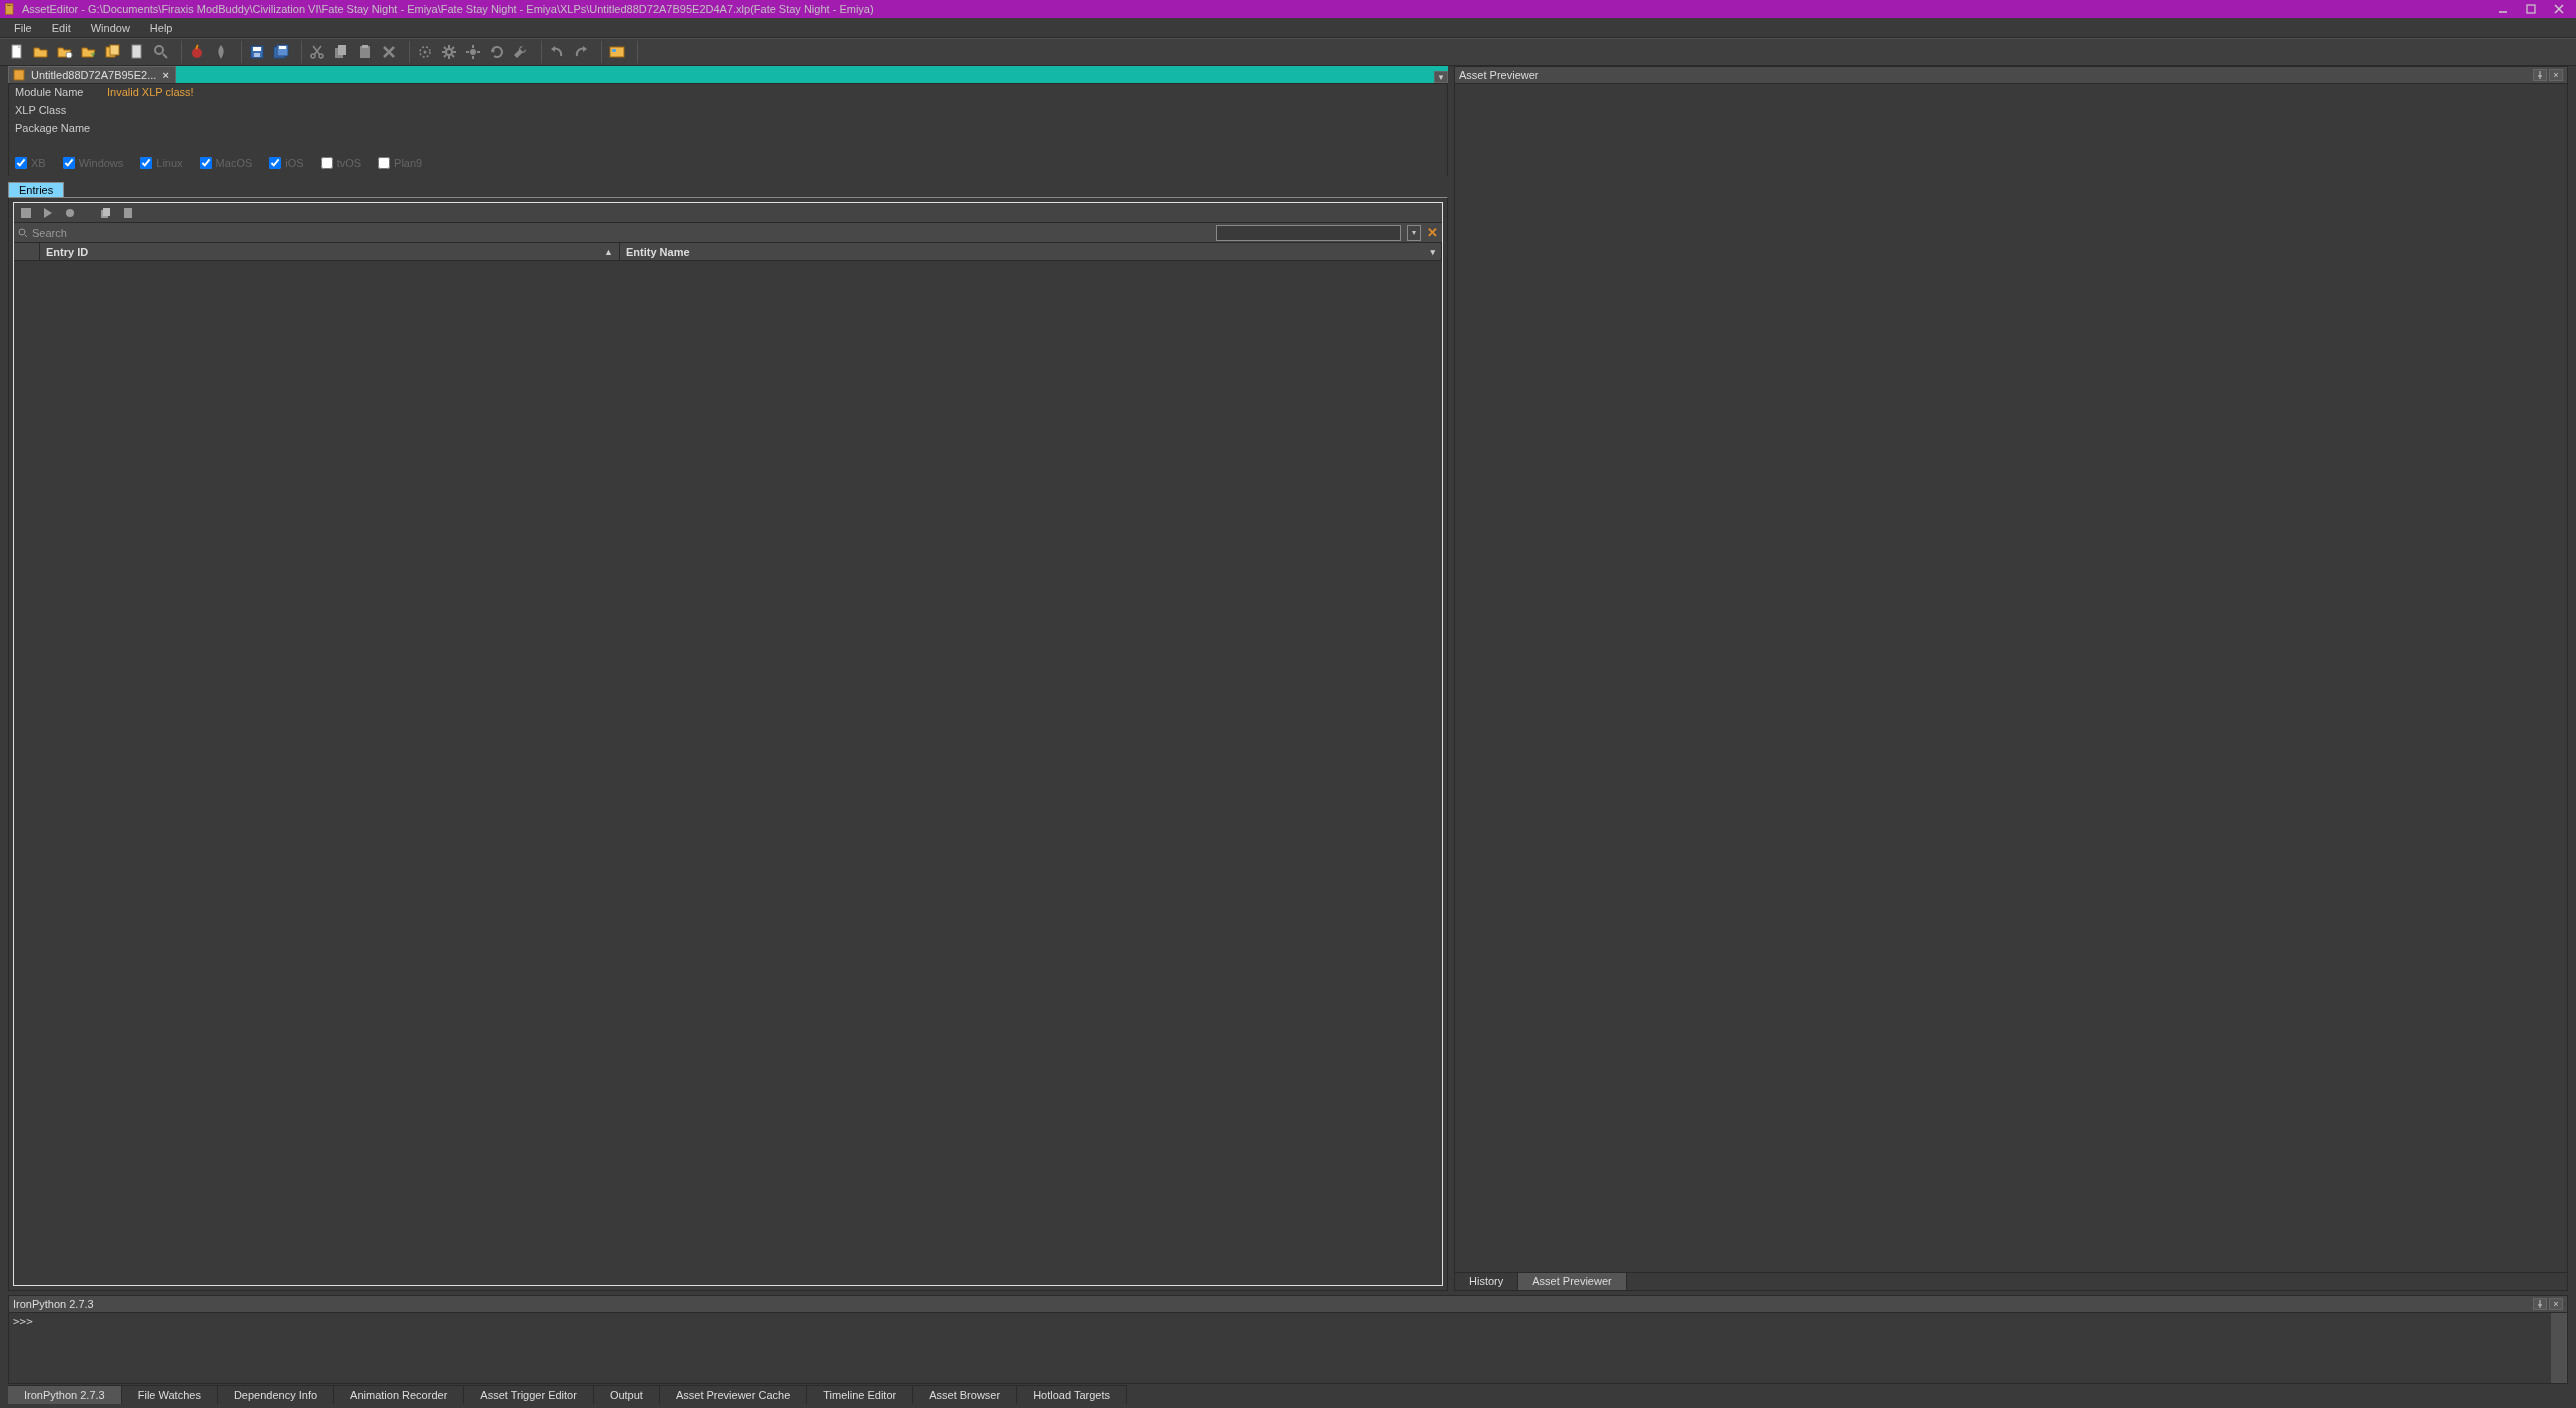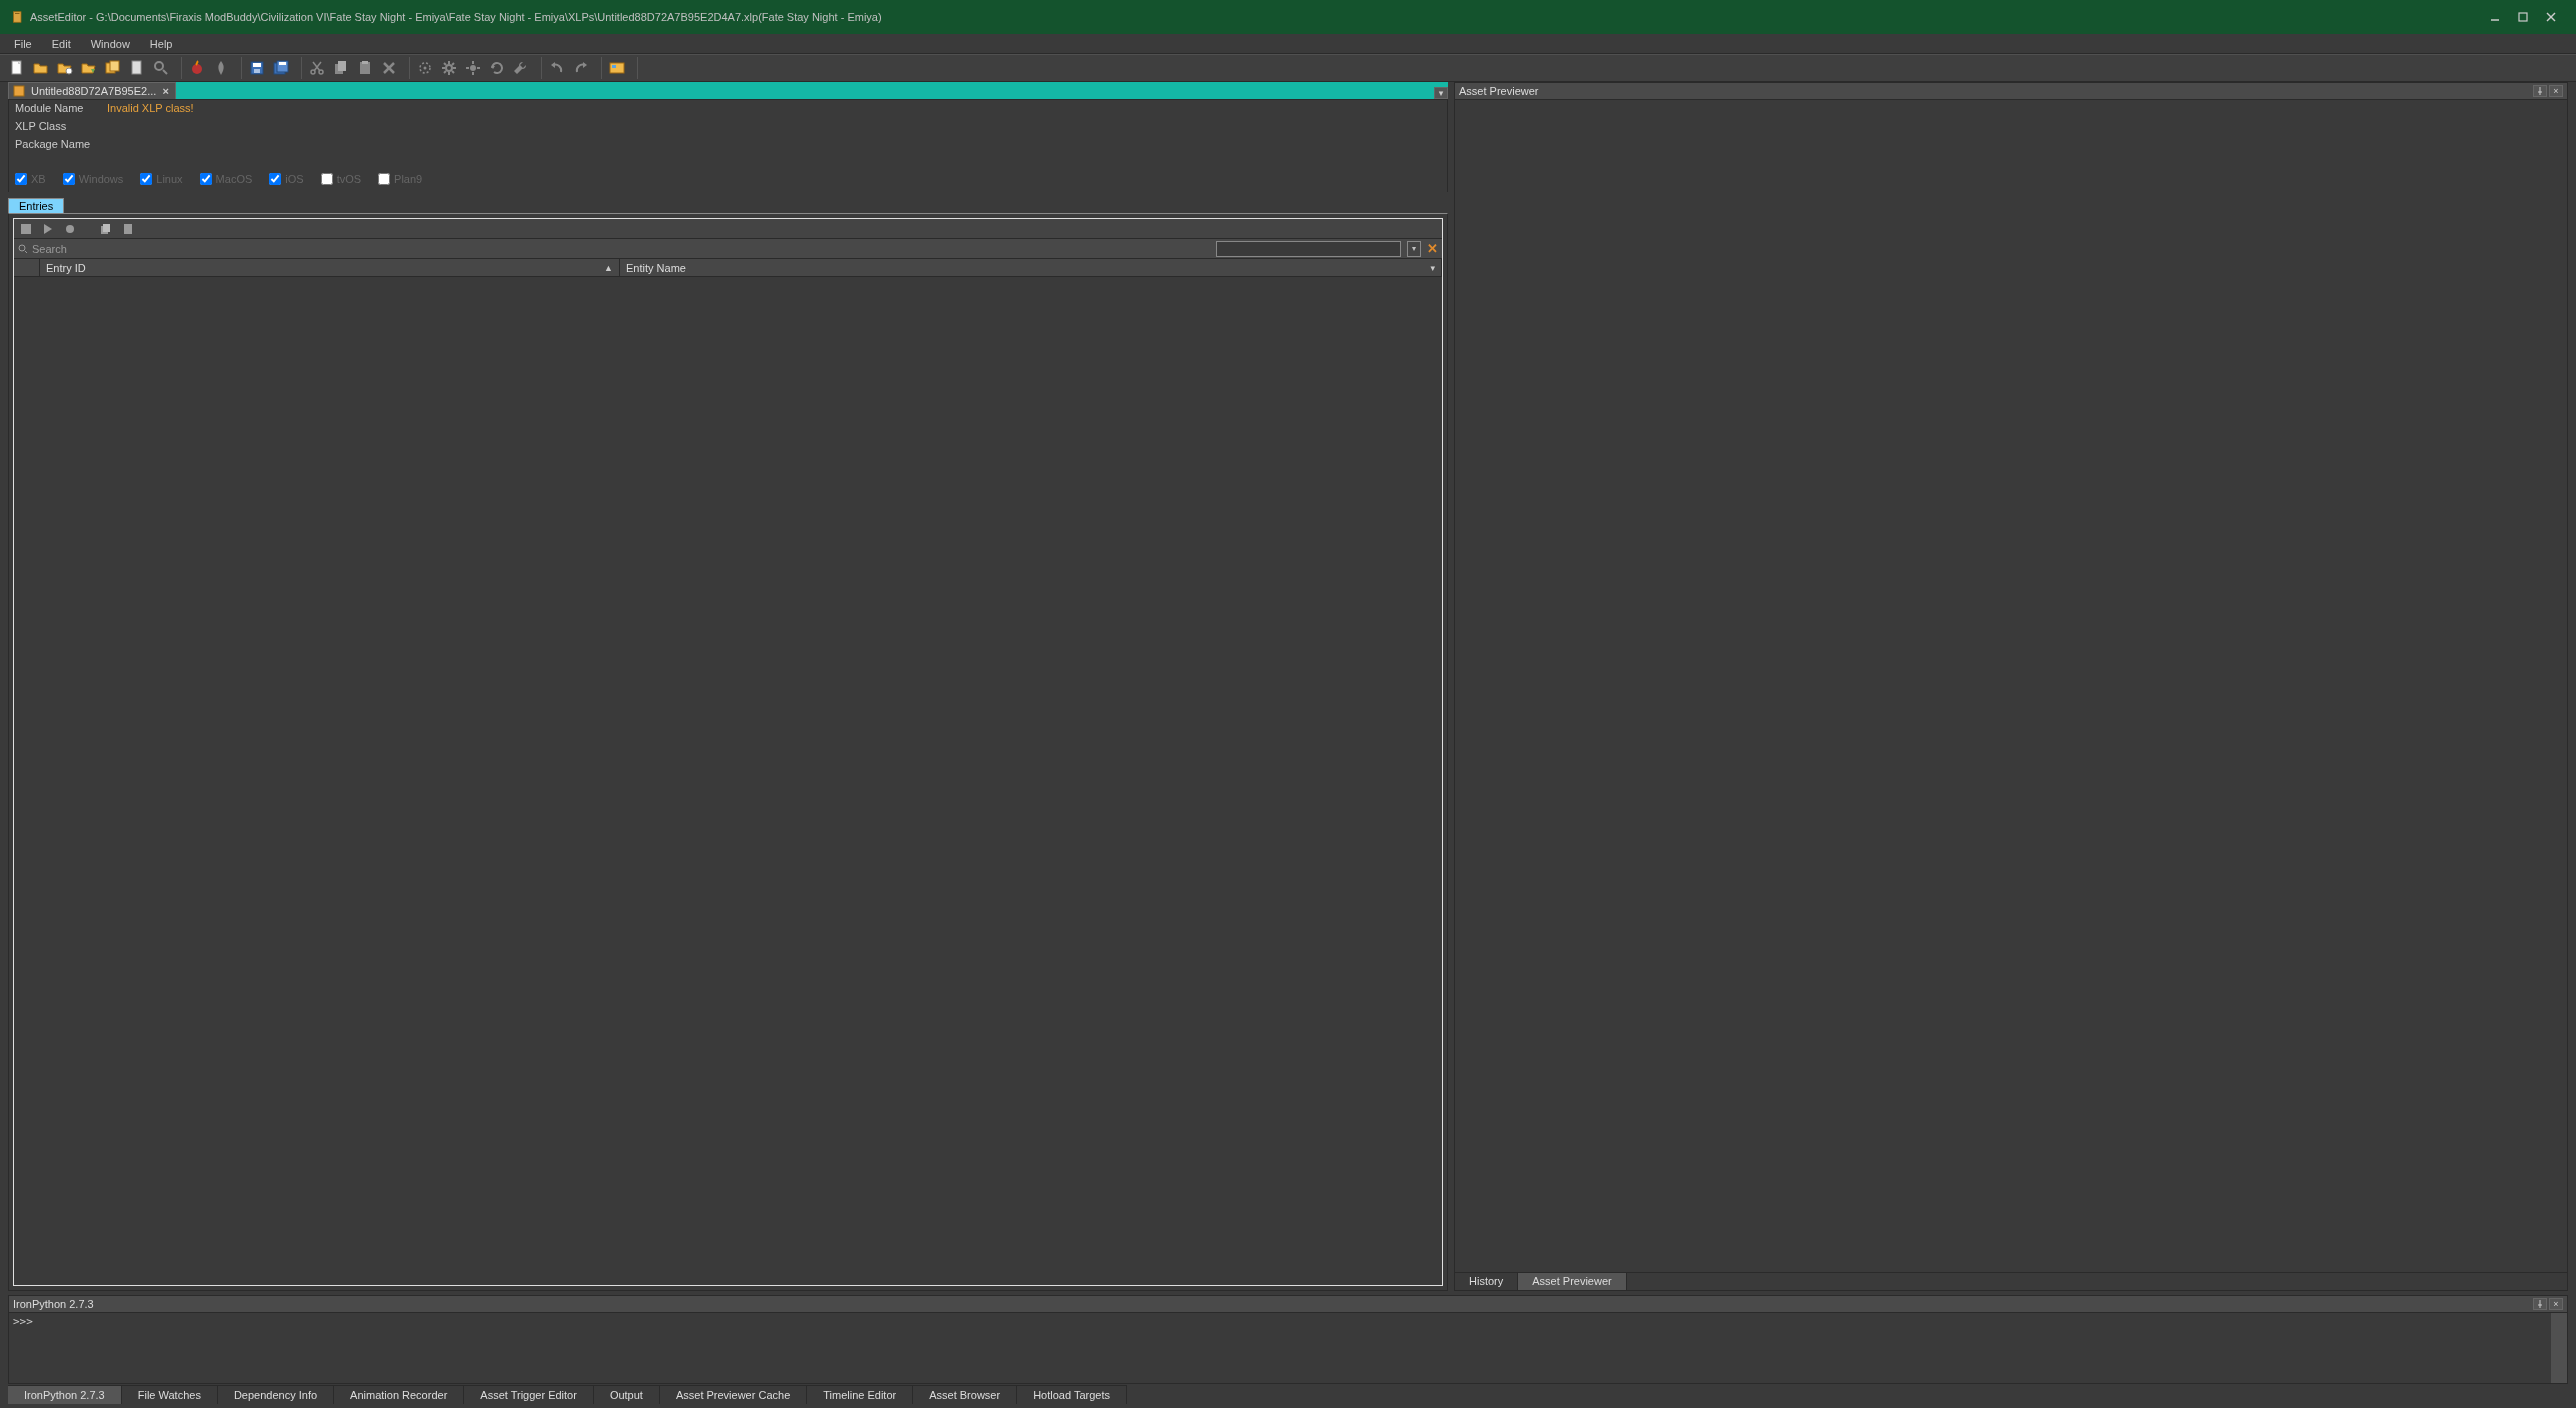--- a/index.html
+++ b/index.html
@@ -8,25 +8,25 @@
   font-size: 11px;
   background: #3a3a3a;
   color: #c0c0c0;
   width: 2576px;
   height: 1408px;
   overflow: hidden;
   display: flex;
   flex-direction: column;
 }
 .titlebar {
-  height: 34px;
-  background: #14532d;
+  height: 18px;
+  background: #a21caf;
   display: flex;
   align-items: center;
-  padding: 0 12px;
+  padding: 0 4px;
   justify-content: space-between;
 }
 .titlebar .title { display:flex; align-items:center; gap:6px; }
 .titlebar .win-buttons { display:flex; gap:2px; }
 .win-btn { width:26px; height:18px; display:flex; align-items:center; justify-content:center; color:#ccc; }
 .menubar {
   height: 20px;
   background: #3a3a3a;
   display:flex; align-items:center;
   padding: 0 6px;
@@ -111,21 +111,21 @@
   min-height:0;
 }
 .mini-toolbar { height:20px; display:flex; align-items:center; gap:6px; padding:0 4px; background:#444; border-bottom:1px solid #2a2a2a;}
 .mini-btn { width:16px; height:16px; display:flex; align-items:center; justify-content:center; }
 .searchbar { height:20px; display:flex; align-items:center; padding:0 4px; background:#484848; border-bottom:1px solid #2a2a2a; gap:6px;}
 .searchbar input.filter { flex:0 0 130px; height:16px; background:#3a3a3a; border:1px solid #888; color:#ddd; padding:0 3px; margin-left:auto;}
 .searchbar .searchlabel { display:flex; align-items:center; gap:4px; color:#999;}
 .searchbar .dd { width:14px; height:16px; border:1px solid #888; background:#444; display:flex; align-items:center; justify-content:center;}
 .searchbar .clear-x { color:#e08a2c; font-weight:bold; font-size:13px; }
 .grid-header { height:18px; display:flex; border-bottom:1px solid #2a2a2a; background:#474747;}
-.grid-header .hcell { border-right:1px solid #2a2a2a; padding:2px 6px; color:#ddd; display:flex; align-items:center; }
+.grid-header .hcell { border-right:1px solid #2a2a2a; padding:2px 6px; color:#ddd; display:flex; align-items:center;font-weight:bold; }
 .grid-header .hcell.small { width:26px; }
 .grid-header .hcell.id { flex:0 0 580px; justify-content:space-between;}
 .grid-header .hcell.name { flex:1; justify-content:space-between;}
 .grid-body { flex:1; background:#3a3a3a; }
 .panel-header {
   height:17px; background:#4a4a4a; border-bottom:1px solid #2a2a2a;
   display:flex; align-items:center; justify-content:space-between; padding:0 4px;
   color:#ddd;
 }
 .panel-header .rbtns { display:flex; gap:2px; }

